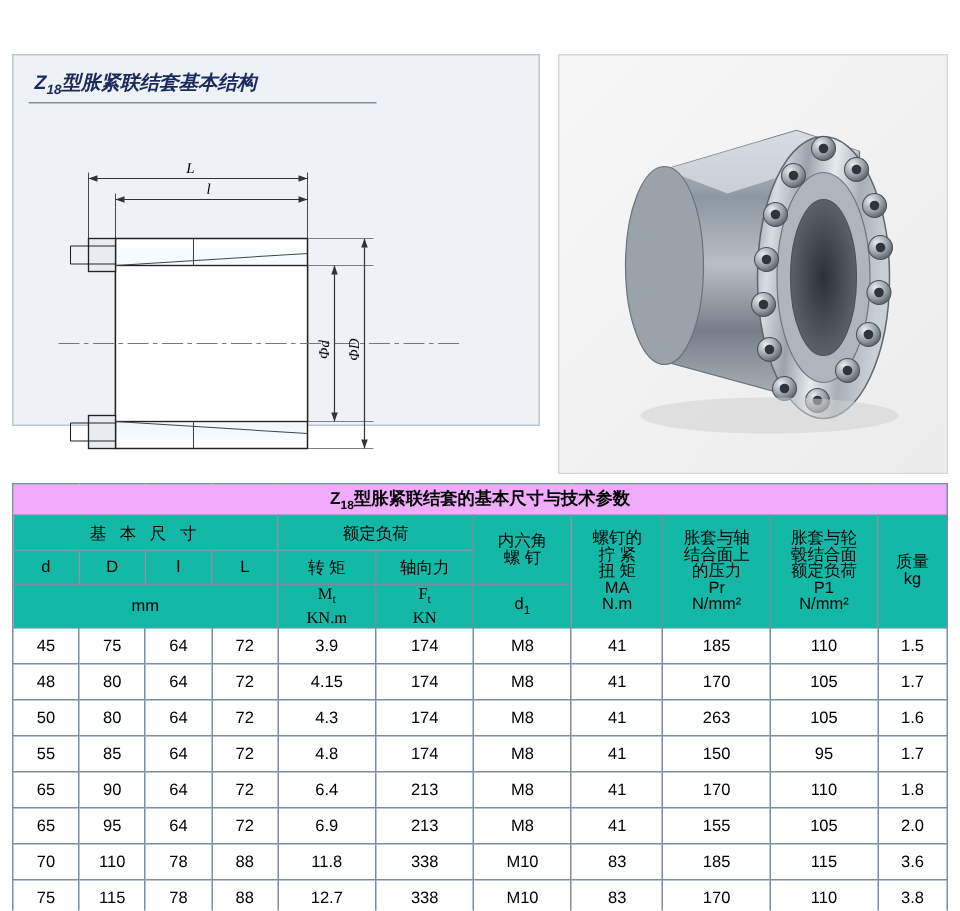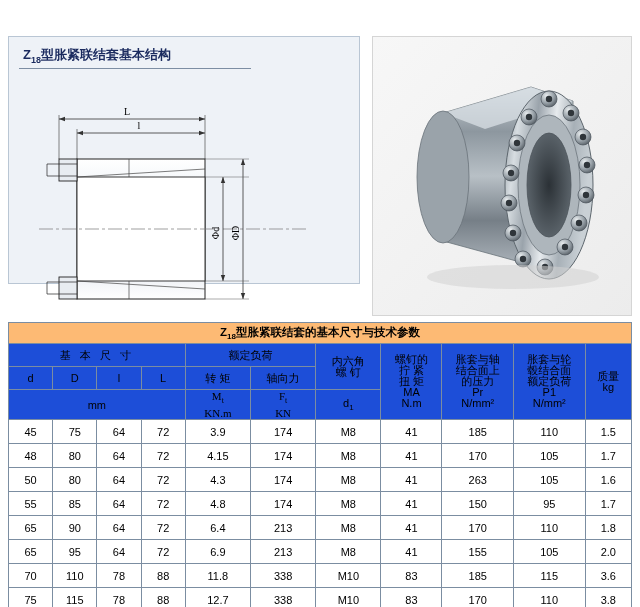--- a/index.html
+++ b/index.html
@@ -40,20 +40,21 @@
   
   .diagram-panel {
     position: absolute;
     left: 8px;
     top: 36px;
     width: 352px;
     height: 248px;
     background: #eef2f7;
     border: 1px solid #b9c6d4;
     box-sizing: border-box;
+    font-style: italic;
   }
   .diagram-caption {
     position: absolute;
     left: 14px;
     top: 9px;
     font-size: 13px;
     font-weight: bold;
     color: #1a2a5e;
     white-space: nowrap;
   }
@@ -106,24 +107,24 @@
     border: 1px solid #7b8da1;
     text-align: center;
     vertical-align: middle;
     padding: 0;
     background: #ffffff;
     height: 22px;
     font-weight: normal;
     font-size: 11px;
   }
   .spec-table .hdr {
-    background: #1d4ed8;
+    background: #14b8a6;
   }
   .spec-table .title-row td {
-    background: #fdba74;
+    background: #f0abfc;
     font-weight: bold;
     font-size: 11.5px;
     height: 20px;
   }
   .spec-table .title-row td .sub {
     font-size: 8px;
     vertical-align: sub;
   }
   .grp {
     font-weight: bold;

